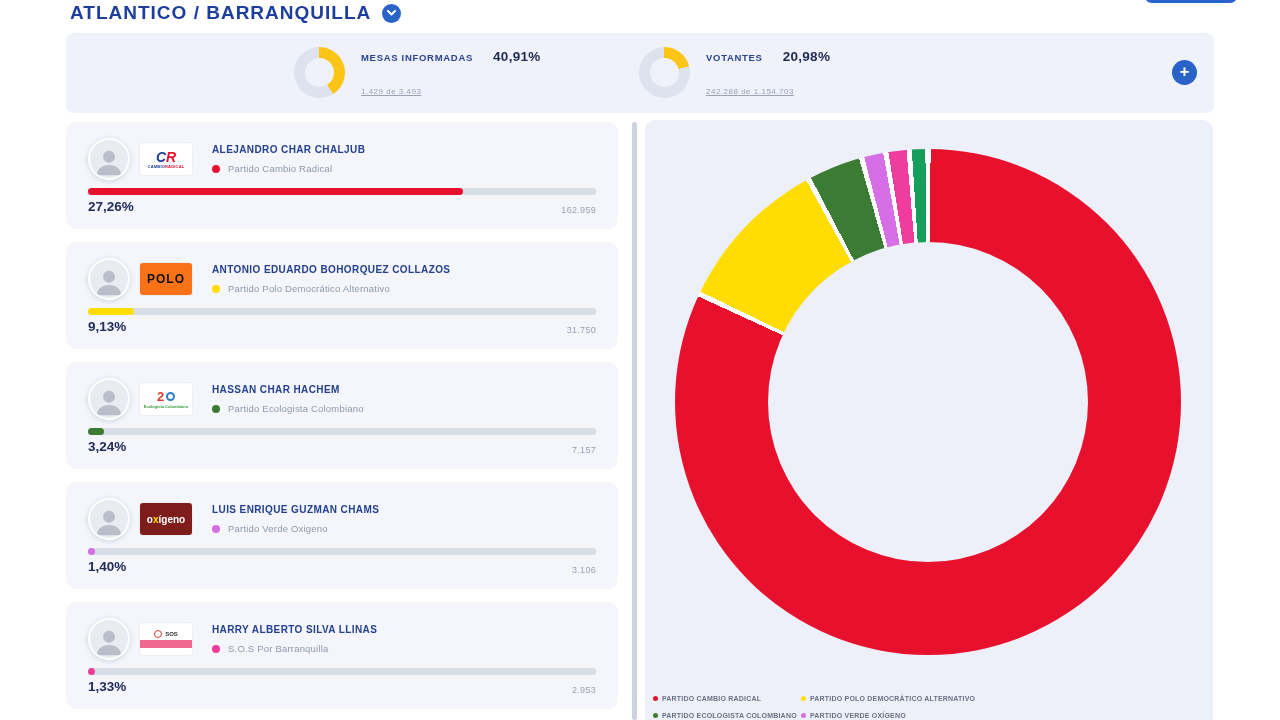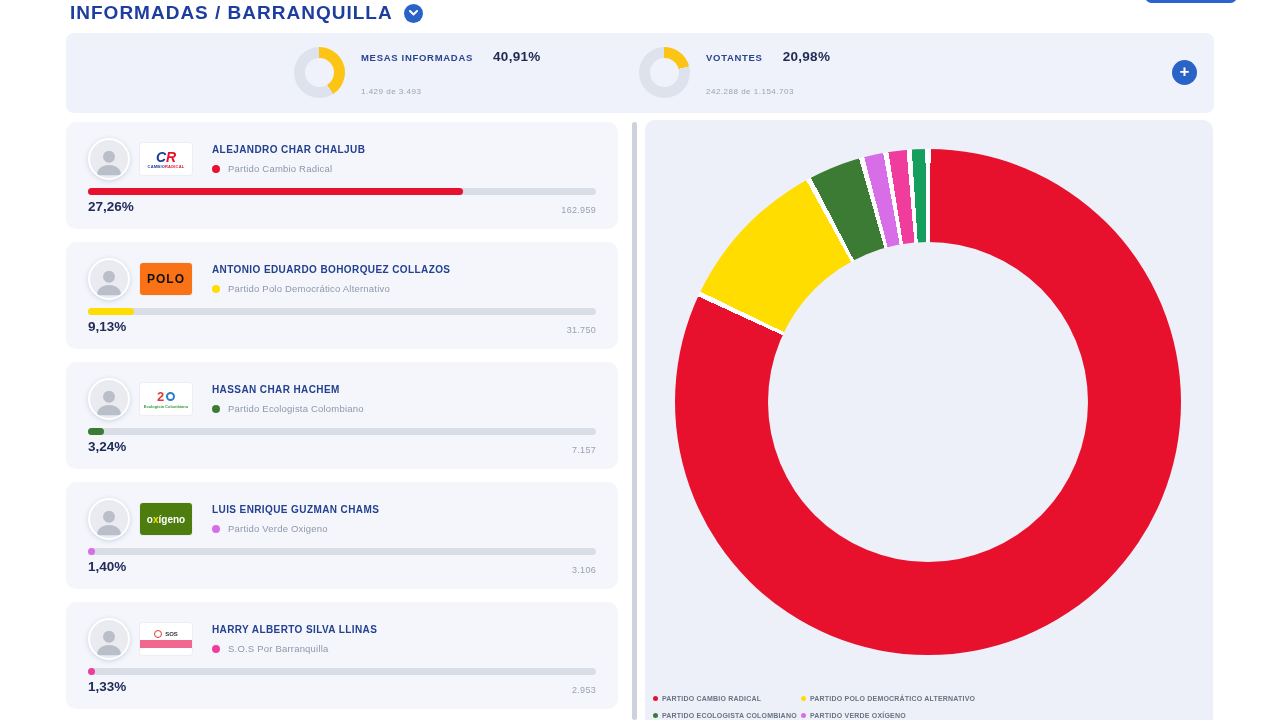--- a/index.html
+++ b/index.html
@@ -18,21 +18,21 @@
     background:#eff2fa; border-radius:8px; }
   .stat { position:absolute; display:flex; align-items:center; gap:16px; top:14px; }
   .stat--mesas { left:228px; }
   .stat--votantes { left:573px; }
   .gauge { width:51px; height:51px; border-radius:50%; position:relative; flex:0 0 auto; }
   .gauge::after { content:""; position:absolute; inset:11px; border-radius:50%; background:#eff2fa; }
   .stat-text { display:flex; flex-direction:column; gap:23px; }
   .stat-row { display:flex; align-items:baseline; gap:20px; }
   .stat-label { font-size:9.5px; font-weight:800; color:#2a458f; letter-spacing:.7px; }
   .stat-value { font-size:13.5px; font-weight:700; color:#1e2a52; letter-spacing:.3px; }
-  .stat-detail { font-size:8px; color:#9aa2b4; letter-spacing:.5px; }
+  .stat-detail { font-size:8px; color:#9aa2b4; letter-spacing:.5px;text-decoration:underline; }
   .plus-btn { position:absolute; right:17px; top:27px; width:25px; height:25px; border-radius:50%;
     background:#2a63c8; color:#fff; border:none; font-size:17px; font-weight:700; line-height:1;
     display:flex; align-items:center; justify-content:center; cursor:pointer; padding-bottom:2px; }
 
   .candidate-list { position:absolute; left:66px; top:122px; width:552px; }
   .card { background:#f4f6fc; border-radius:10px; height:107px; position:relative; margin-bottom:13px; }
   .card-top { display:flex; align-items:center; padding:16px 0 0 22px; }
   .avatar { width:42px; height:42px; border-radius:50%; background:#e9ebf0; border:2px solid #fff;
     box-shadow:0 1px 5px rgba(40,60,110,.18); display:flex; align-items:flex-end; justify-content:center;
     overflow:hidden; flex:0 0 auto; }
@@ -41,21 +41,21 @@
     box-shadow:0 0 0 1px rgba(0,0,0,.03); }
   .logo--cambio-radical .cr-top { font-size:14px; font-weight:800; font-style:italic; line-height:1; }
   .cr-c { color:#1b3c94; } .cr-r { color:#e8112d; }
   .logo--cambio-radical .cr-sub { font-size:4px; font-weight:800; letter-spacing:.2px; }
   .logo--polo { background:#f97316; }
   .logo--polo .polo-main { font-size:12px; font-weight:900; color:#111; letter-spacing:1px; }
   .logo--ecologista .eco-top { display:flex; align-items:center; gap:2px; }
   .eco-2 { font-size:13px; font-weight:800; color:#e03a2f; }
   .eco-o { width:9px; height:9px; border-radius:50%; border:2px solid #2f7dd1; display:inline-block; }
   .eco-sub { font-size:4px; font-weight:700; color:#3a9a3e; }
-  .logo--oxigeno { background:#4d7c0f; }
+  .logo--oxigeno { background:#7f1d1d; }
   .logo--oxigeno .oxi-main { font-size:10px; font-weight:800; color:#fff; }
   .oxi-x { color:#ffe000; }
   .logo--sos .sos-top { display:flex; align-items:center; gap:3px; font-size:6px; font-weight:800; color:#333; }
   .sos-no { width:8px; height:8px; border-radius:50%; border:1.5px solid #e03a2f; position:relative; }
   .sos-strip { width:100%; height:8px; background:#f0688f; margin-top:2px; }
   .card-info { display:flex; flex-direction:column; gap:8px; margin-left:20px; }
   .cand-name { font-size:10px; font-weight:800; color:#24418f; letter-spacing:.4px; }
   .party-row { display:flex; align-items:center; gap:8px; }
   .party-dot { width:8px; height:8px; border-radius:50%; flex:0 0 auto; }
   .party-name { font-size:9.5px; color:#8f97a9; letter-spacing:.2px; }
@@ -76,21 +76,21 @@
   .legend-item { display:flex; align-items:center; gap:4px; }
   .legend-dot { width:5px; height:5px; border-radius:50%; flex:0 0 auto; }
   .legend-label { font-size:7px; font-weight:600; color:#6a7284; letter-spacing:.2px; text-transform:uppercase; }
 </style>
 </head>
 <body>
 
 <div class="top-pill"></div>
 
 <div class="header">
-  <div class="title">INFORMADAS / BARRANQUILLA</div>
+  <div class="title">ATLANTICO / BARRANQUILLA</div>
   <div class="chev-badge">
     <svg width="9" height="6" viewBox="0 0 9 6">
       <polyline points="1,1 4.5,4.5 8,1" fill="none" stroke="#fff" stroke-width="2" stroke-linecap="round" stroke-linejoin="round"></polyline>
     </svg>
   </div>
 </div>
 
 <section class="stats-bar">
   <div class="stat stat--mesas">
     <div class="gauge" id="gauge-mesas" style="background: conic-gradient(rgb(252, 197, 21) 0deg, rgb(252, 197, 21) 40.91%, rgb(221, 226, 236) 40.91%, rgb(221, 226, 236) 100%);"></div>

